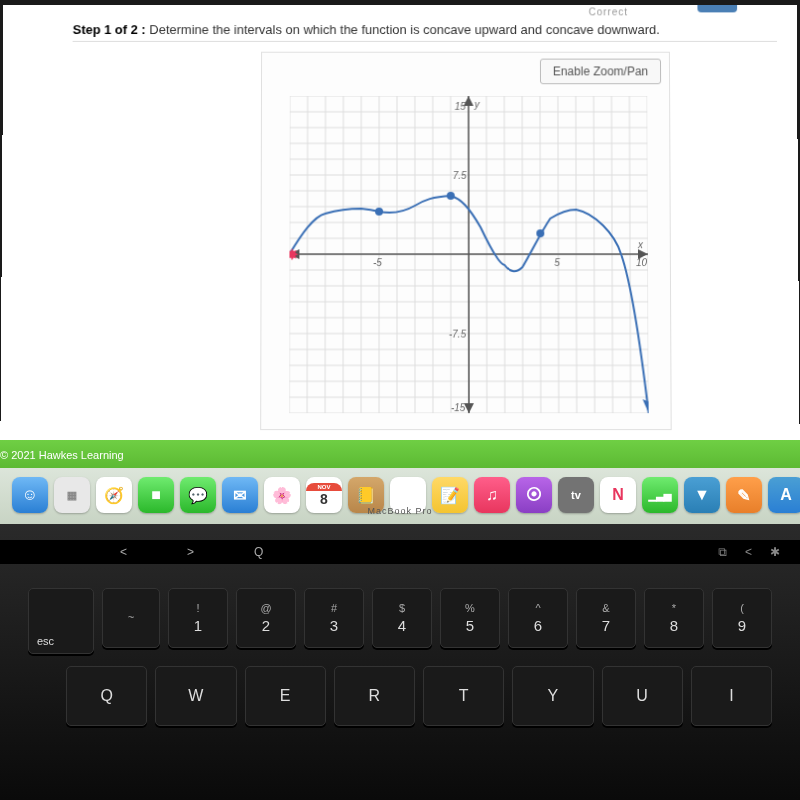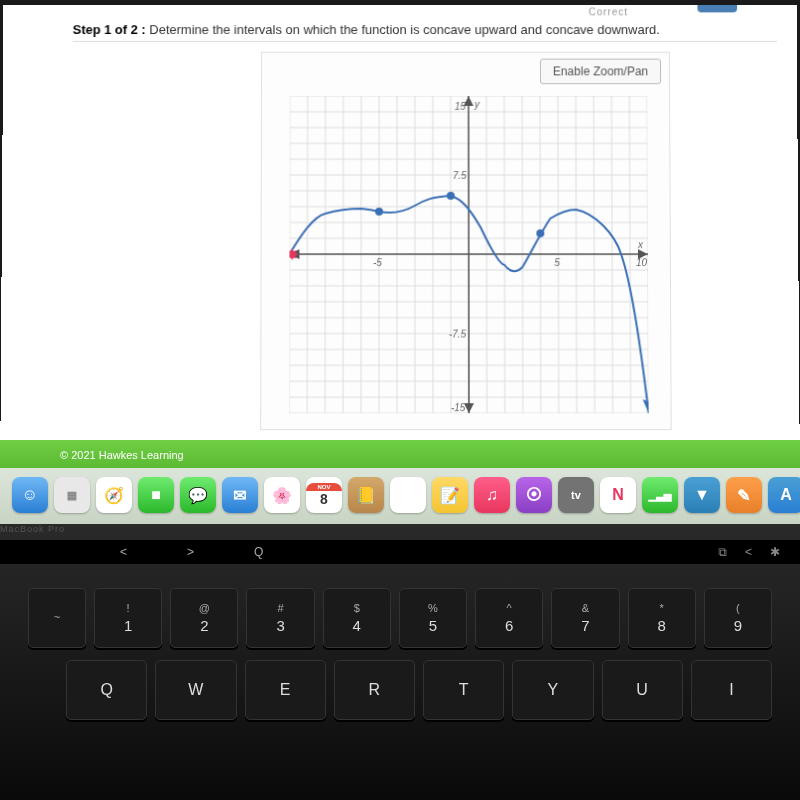--- a/index.html
+++ b/index.html
@@ -6,21 +6,21 @@
 .screen-area{position:absolute;top:0;left:0;width:800px;height:495px;background:#fff;transform:perspective(2000px) rotateX(2deg);transform-origin:bottom center}
 .page{background:#fff;width:100%;height:100%;position:relative}
 .top-tab{position:absolute;top:0;right:60px;background:#4a7fb5;color:#fff;padding:4px 20px;font-size:11px;border-radius:0 0 4px 4px}
 .correct-label{position:absolute;top:2px;right:170px;color:#999;font-size:10px;letter-spacing:1px}
 .question-bar{position:absolute;top:18px;left:70px;right:20px;font-size:13px;color:#333;padding-bottom:4px;border-bottom:1px solid #ddd}
 .question-bar b{color:#000}
 .graph-panel{position:absolute;top:48px;left:260px;width:410px;height:380px;border:1px solid #e0e0e0;background:#fdfdfd}
 .zoom-btn{position:absolute;top:6px;right:8px;border:1px solid #bbb;background:#f8f8f8;color:#555;font-size:12px;padding:5px 12px;border-radius:3px;cursor:pointer}
 .plot{position:absolute;top:44px;left:28px;width:360px;height:320px}
 .grid-svg{width:100%;height:100%}
-.footer-bar{position:absolute;top:440px;left:0;width:800px;height:30px;background:linear-gradient(#6fcf44,#5bb832);color:#fff;font-size:11px;display:flex;align-items:center;padding-left:60px;box-sizing:border-box}
+.footer-bar{position:absolute;top:440px;left:0;width:800px;height:30px;background:linear-gradient(#6fcf44,#5bb832);color:#fff;font-size:11px;display:flex;align-items:center;box-sizing:border-box}
 .dock-bg{position:absolute;top:468px;left:0;width:800px;height:56px;background:linear-gradient(#dce5da,#c8d4c4)}
 .dock{position:absolute;top:472px;left:6px;width:788px;height:46px;display:flex;align-items:center;gap:6px;padding:0 6px;box-sizing:border-box}
 .dock-icon{width:36px;height:36px;border-radius:8px;display:flex;align-items:center;justify-content:center;font-size:16px;color:#fff;font-weight:bold;flex:0 0 36px;box-shadow:0 1px 2px rgba(0,0,0,.25)}
 .finder{background:linear-gradient(#6fb8f5,#2a7fd4)}
 .launchpad{background:#e8e8e8;color:#888;font-size:11px}
 .safari{background:#fff;color:#2a7fd4}
 .facetime{background:linear-gradient(#6feb6f,#2bb82b)}
 .messages{background:linear-gradient(#6feb6f,#2bb82b)}
 .mail{background:linear-gradient(#6fb8f5,#2a7fd4)}
 .photos{background:#fff}
@@ -34,21 +34,21 @@
 .podcasts{background:linear-gradient(#b865e8,#8a3fc4)}
 .tv-app{background:#737373;font-size:11px}
 .news{background:#fff;color:#e8365e}
 .numbers{background:linear-gradient(#6feb6f,#2bb82b);font-size:10px}
 .keynote{background:linear-gradient(#4a9fd4,#2a7fb5)}
 .pages{background:linear-gradient(#ff9f4a,#e87f2a)}
 .appstore{background:linear-gradient(#4a9fd4,#2a7fd4)}
 .laptop-body{position:absolute;top:524px;left:0;width:800px;height:276px;background:linear-gradient(#2a2a2a,#0a0a0a)}
 .touch-bar{position:absolute;top:540px;left:0;width:800px;height:24px;background:#000;display:flex;align-items:center;justify-content:flex-end;gap:18px;padding-right:20px;box-sizing:border-box;color:#888;font-size:12px}
 .touch-bar .left-group{position:absolute;left:120px;display:flex;gap:60px;color:#aaa}
-.macbook-label{position:absolute;top:524px;width:100%;color:#555;font-size:9px;letter-spacing:1px}
+.macbook-label{position:absolute;top:506px;width:100%;text-align:center;color:#555;font-size:9px;letter-spacing:1px}
 .keyboard{position:absolute;top:582px;left:0;width:800px;height:218px}
 .key-row{display:flex;gap:8px;padding:6px 28px}
 .key{background:#1a1a1a;border:1px solid #333;border-radius:5px;height:58px;display:flex;flex-direction:column;align-items:center;justify-content:center;color:#ddd;font-size:15px;flex:1;box-shadow:0 2px 0 #000}
 .key .top-sym{font-size:11px;color:#aaa;margin-bottom:3px}
 .key-esc{flex:0 0 56px;font-size:11px;align-items:flex-start;padding-left:8px;justify-content:flex-end;padding-bottom:6px}
 .key-tilde{flex:0 0 56px}
 .row2 .key{height:58px;font-size:16px}
 .key-letter{font-size:17px}
 .key-tab-gap{flex:0 0 30px;background:transparent;border:none;box-shadow:none}
 </style>
@@ -192,20 +192,21 @@
     <span>&gt;</span>
     <span>Q</span>
   </div>
   <span>⧉</span>
   <span>&lt;</span>
   <span>✱</span>
 </div>
 
 <div class="keyboard">
   <div class="key-row">
+    <div class="key key-esc">esc</div>
     <div class="key key-tilde">
         <span class="top-sym">~</span>
         <span></span>
       </div>
     <div class="key">
         <span class="top-sym">!</span>
         <span>1</span>
       </div>
     <div class="key">
         <span class="top-sym">@</span>

